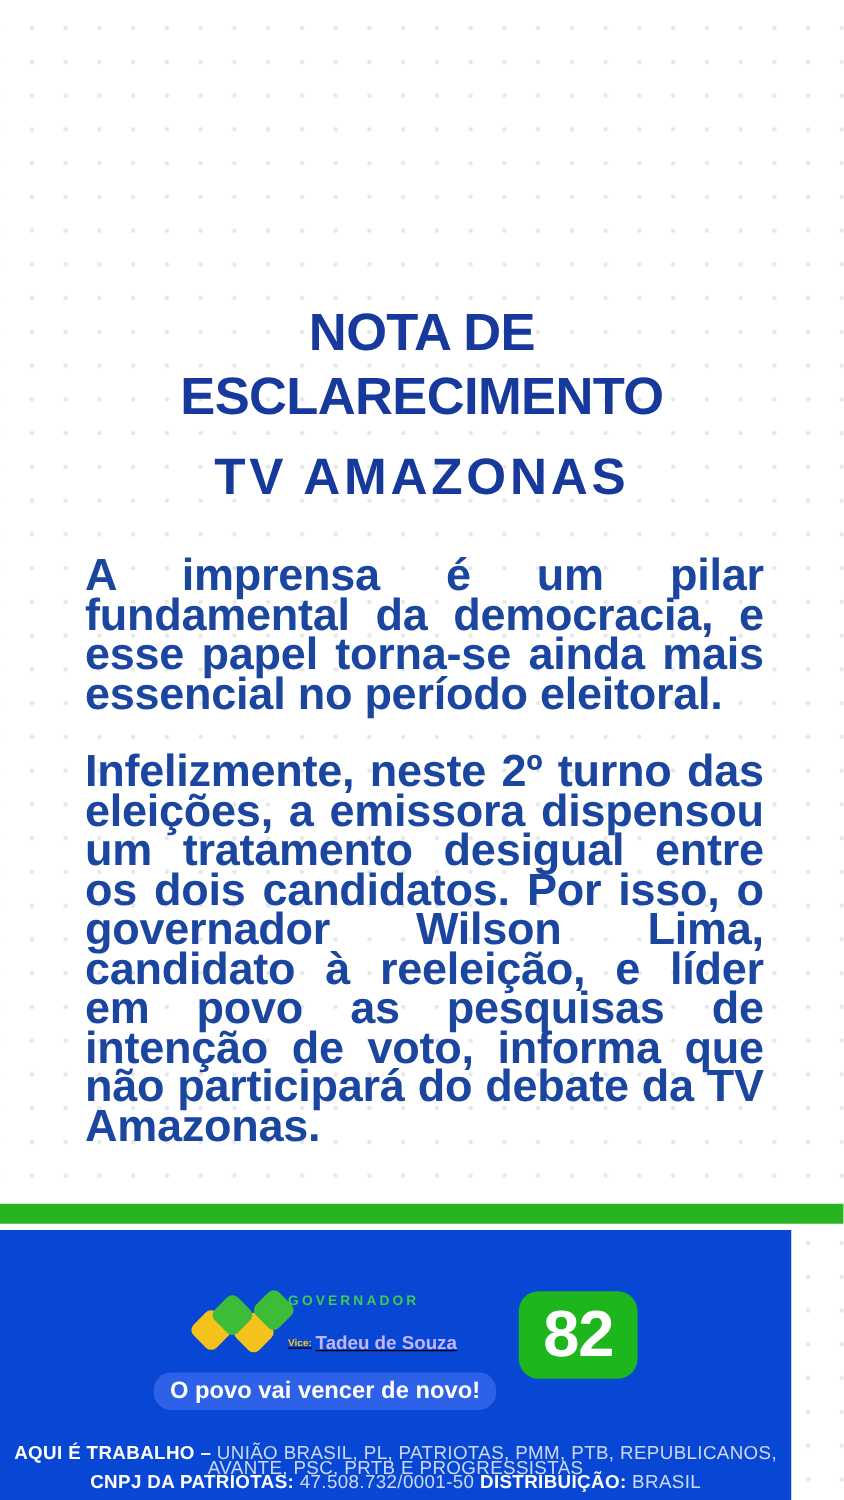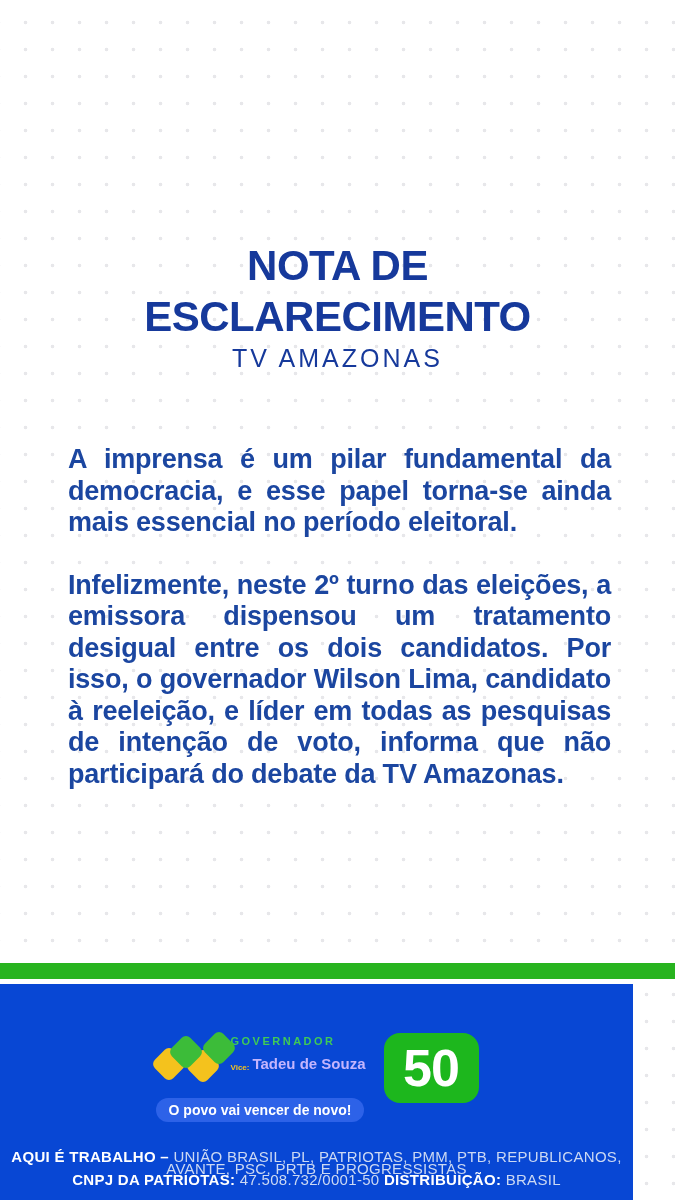--- a/index.html
+++ b/index.html
@@ -21,26 +21,26 @@
   body{font-family:"Liberation Sans",sans-serif;}
   .canvas{
     position:relative;width:675px;height:1200px;overflow:hidden;background:#ffffff;
     background-image:radial-gradient(circle, var(--dot-gray) 1.5px, transparent 2.1px);
     background-size:27px 27px;background-position:12px 9px;
   }
 
   
   .title-block{position:absolute;top:240px;left:0;right:0;text-align:center;color:var(--title-blue);}
   .title-line{font-size:42px;font-weight:800;line-height:51px;letter-spacing:-0.5px;}
-  .subtitle{margin-top:2px;font-size:25px;font-weight:400;letter-spacing:3px;color:var(--title-blue);}
+  .subtitle{margin-top:16px;font-size:41px;font-weight:700;letter-spacing:3px;color:var(--title-blue);}
 
   
   .body-block{position:absolute;top:444px;left:68px;right:64px;color:var(--body-blue);}
   .body-block p{
-    font-size:27px;font-weight:600;line-height:31.5px;
+    font-size:36px;font-weight:600;line-height:31.5px;
     text-align:justify;text-justify:inter-word;letter-spacing:-0.2px;
   }
   .body-block p + p{margin-top:31px;}
 
   
   .stripe{position:absolute;top:963px;left:0;width:675px;height:16px;background:var(--stripe-green);}
   .footer{position:absolute;top:984px;left:0;width:633px;height:221px;background:var(--footer-blue);}
   .logo-row{display:flex;justify-content:center;align-items:flex-start;gap:18px;margin-top:49px;}
   .logo-group{display:flex;flex-direction:column;align-items:center;}
   .logo-top{display:flex;align-items:flex-start;}
@@ -48,26 +48,26 @@
   .diamond{position:absolute;width:26px;height:26px;border-radius:6px;transform:rotate(45deg);}
   .diamond.yellow{background:var(--logo-yellow);z-index:1;}
   .diamond.green{background:var(--logo-green);z-index:2;}
   .d1{left:2px;top:18px;}
   .d2{left:19px;top:6px;}
   .d3{left:36px;top:20px;}
   .d4{left:52px;top:2px;}
   .logo-text{display:flex;flex-direction:column;margin-left:-6px;padding-top:2px;}
   .gov-label{font-size:11px;font-weight:700;letter-spacing:2.5px;color:var(--gov-green);}
   .candidate-name{font-size:31px;font-weight:800;line-height:30px;color:#ffffff;letter-spacing:0.5px;}
-  .vice-line{display:flex;align-items:flex-end;gap:3px;margin-top:8px;}
+  .vice-line{display:flex;align-items:center;gap:3px;margin-top:19px;text-decoration:underline;}
   .vice-label{font-size:8px;font-weight:700;color:var(--vice-yellow);}
   .vice-name{font-size:15px;font-weight:600;color:#c4b5fd;}
   .slogan-pill{
     margin-top:7px;background:var(--pill-blue);color:#ffffff;
-    font-size:14px;font-weight:700;padding:4px 13px;border-radius:14px;white-space:nowrap;
+    font-size:19px;font-weight:700;padding:4px 13px;border-radius:14px;white-space:nowrap;
   }
   .number-badge{
     width:95px;height:70px;border-radius:16px;background:var(--badge-green);
     display:flex;align-items:center;justify-content:center;
     color:#ffffff;font-size:52px;font-weight:800;letter-spacing:-1px;
   }
   .disclaimer{margin-top:29px;text-align:center;color:var(--disclaimer-text);
     font-size:15px;line-height:11.5px;letter-spacing:0.3px;}
   .disclaimer b{color:#ffffff;font-weight:700;}
 </style>
@@ -77,21 +77,21 @@
 <div class="canvas">
 
   <div class="title-block">
     <div class="title-line">NOTA DE</div>
     <div class="title-line">ESCLARECIMENTO</div>
     <div class="subtitle">TV AMAZONAS</div>
   </div>
 
   <div class="body-block">
     <p>A imprensa é um pilar fundamental da democracia, e esse papel torna-se ainda mais essencial no período eleitoral.</p>
-    <p>Infelizmente, neste 2º turno das eleições, a emissora dispensou um tratamento desigual entre os dois candidatos. Por isso, o governador Wilson Lima, candidato à reeleição, e líder em todas as pesquisas de intenção de voto,  informa que não participará do debate da TV Amazonas.</p>
+    <p>Infelizmente, neste 2º turno das eleições, a emissora dispensou um tratamento desigual entre os dois candidatos. Por isso, o governador Wilson Lima, candidato à reeleição, e líder em povo as pesquisas de intenção de voto,  informa que não participará do debate da TV Amazonas.</p>
   </div>
 
   <div class="stripe"></div>
 
   <div class="footer">
     <div class="logo-row">
 
       <div class="logo-group">
         <div class="logo-top">
           <div class="w-mark">
@@ -104,21 +104,21 @@
             <span class="gov-label">GOVERNADOR</span>
             <span class="vice-line">
               <span class="vice-label">Vice:</span>
               <span class="vice-name">Tadeu de Souza</span>
             </span>
           </div>
         </div>
         <div class="slogan-pill">O povo vai vencer de novo!</div>
       </div>
 
-      <div class="number-badge">50</div>
+      <div class="number-badge">82</div>
     </div>
 
     <div class="disclaimer">
       <div>
         <b>AQUI É TRABALHO –</b>
         <span>UNIÃO BRASIL, PL, PATRIOTAS, PMM, PTB, REPUBLICANOS, AVANTE, PSC, PRTB E PROGRESSISTAS</span>
       </div>
       <div>
         <b>CNPJ DA PATRIOTAS:</b>
         <span>47.508.732/0001-50</span>

